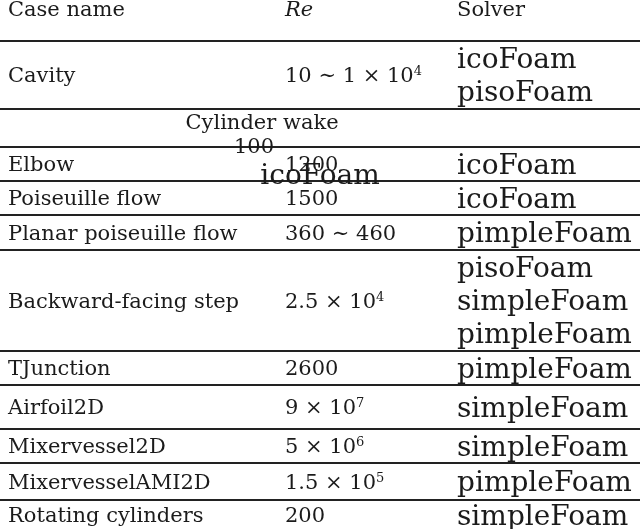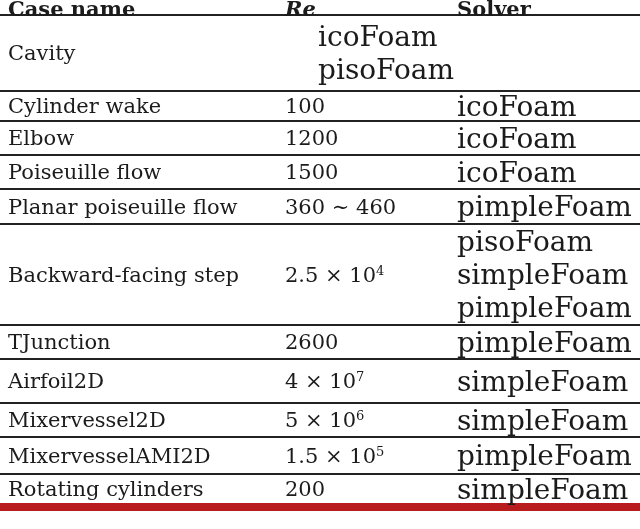--- a/index.html
+++ b/index.html
@@ -24,22 +24,22 @@
   }
   .row {
     box-sizing: border-box;
     display: flex;
     align-items: center;
     border-bottom: 2px solid #222222;
     width: 640px;
   }
   .row.header-row {
     align-items: flex-start;
-    font-weight: bold;
-    height: 16px;
+    font-weight: normal;
+    height: 42px;
   }
   .row.last-row {
     border-bottom: 8px solid #b91c1c;
   }
   .col-case {
     box-sizing: border-box;
     width: 285px;
     padding-left: 8px;
     flex: none;
   }
@@ -86,29 +86,30 @@
 <div class="page">
   <div class="tbl">
 
     <div class="row header-row">
       <div class="col-case cell-text">Case name</div>
       <div class="col-re cell-text re-italic">Re</div>
       <div class="col-solver cell-text">Solver</div>
     </div>
 
     <div id="rows-container">
-  <div class="row" style="height: 76px; gap: 33px;">
+  <div class="row" style="height: 68px;">
     <div class="col-case cell-text">Cavity</div>
+    <div class="col-re cell-text"><span>10 ∼ 1 × 10</span><sup class="exp">4</sup></div>
     <div class="col-solver solver-stack">
             <div class="solver-line">icoFoam</div>
             <div class="solver-line">pisoFoam</div>
           </div>
   </div>
 
-  <div class="row" style="height: 30px;">
+  <div class="row" style="height: 38px; flex-direction: column;">
     <div class="col-case cell-text">Cylinder wake</div>
     <div class="col-re cell-text"><span>100</span><sup class="exp"></sup></div>
     <div class="col-solver solver-stack">
             <div class="solver-line">icoFoam</div>
           </div>
   </div>
 
   <div class="row" style="height: 34px;">
     <div class="col-case cell-text">Elbow</div>
     <div class="col-re cell-text"><span>1200</span><sup class="exp"></sup></div>
@@ -146,21 +147,21 @@
   <div class="row" style="height: 34px;">
     <div class="col-case cell-text">TJunction</div>
     <div class="col-re cell-text"><span>2600</span><sup class="exp"></sup></div>
     <div class="col-solver solver-stack">
             <div class="solver-line">pimpleFoam</div>
           </div>
   </div>
 
   <div class="row" style="height: 44px;">
     <div class="col-case cell-text">Airfoil2D</div>
-    <div class="col-re cell-text"><span>4 × 10</span><sup class="exp">7</sup></div>
+    <div class="col-re cell-text"><span>9 × 10</span><sup class="exp">7</sup></div>
     <div class="col-solver solver-stack">
             <div class="solver-line">simpleFoam</div>
           </div>
   </div>
 
   <div class="row" style="height: 34px;">
     <div class="col-case cell-text">Mixervessel2D</div>
     <div class="col-re cell-text"><span>5 × 10</span><sup class="exp">6</sup></div>
     <div class="col-solver solver-stack">
             <div class="solver-line">simpleFoam</div>

